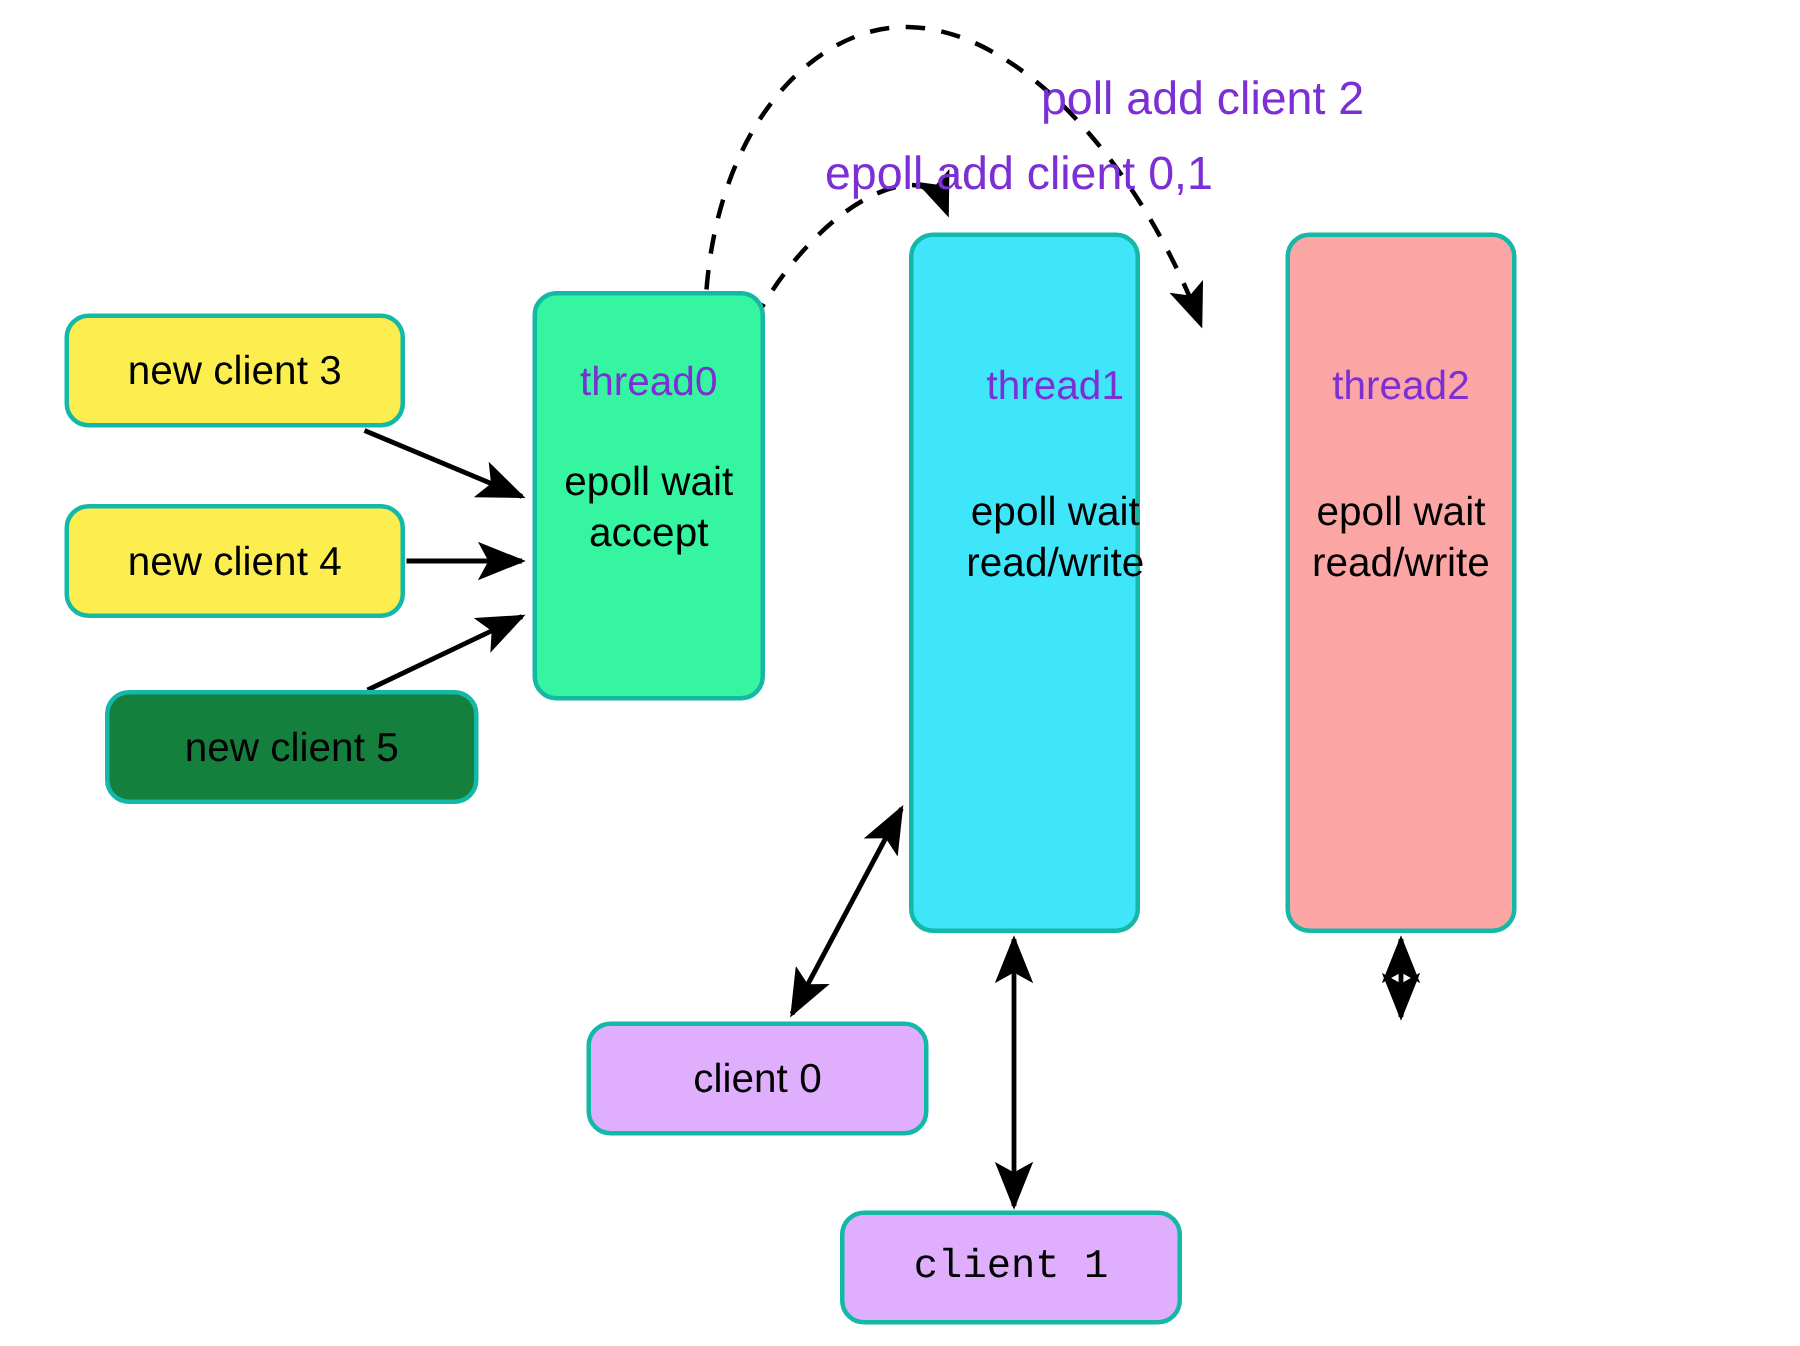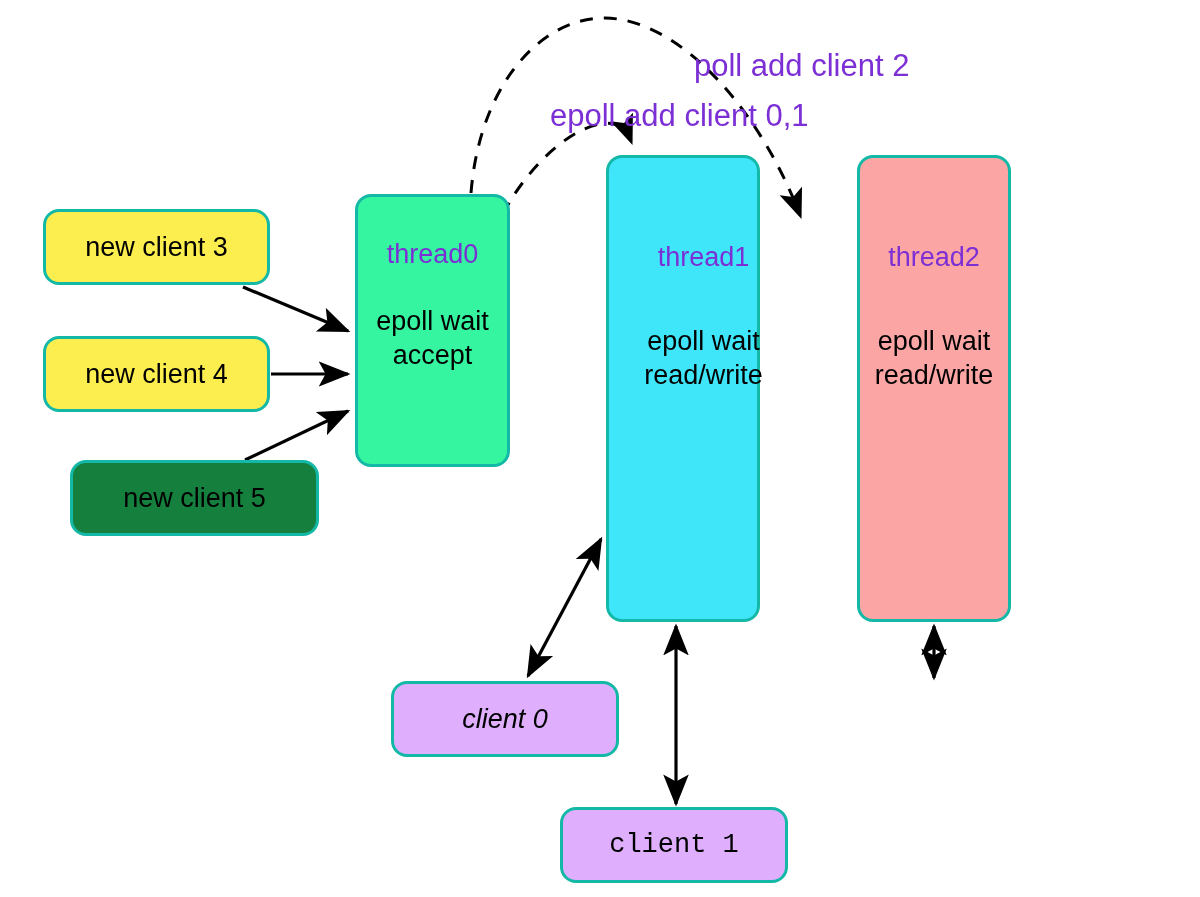--- a/index.html
+++ b/index.html
@@ -125,21 +125,21 @@
     <span class="thread-body" style="margin-top:50px;">epoll wait
 read/write</span>
   </div>
 
   <div class="node thread-node" style="left:857px; top:155px; width:154px; height:467px; background:#fca5a5;">
     <span class="thread-title" style="margin-top:82px;">thread2</span>
     <span class="thread-body" style="margin-top:50px;">epoll wait
 read/write</span>
   </div>
 
-  <div class="node client-node" style="left:391px; top:681px; width:228px; height:76px; background:#DFAFFD;font-style:italic;">
+  <div class="node client-node" style="left:391px; top:681px; width:228px; height:76px; background:#DFAFFD;">
     <span class="node-label">client 0</span>
   </div>
 
   <div class="node client-node" style="left:560px; top:807px; width:228px; height:76px; background:#DFAFFD;font-family:Liberation Mono, monospace;">
     <span class="node-label">client 1</span>
   </div>
 
 
   <div class="edge-label" style="left:694px; top:50px;">poll add client 2</div>
 

